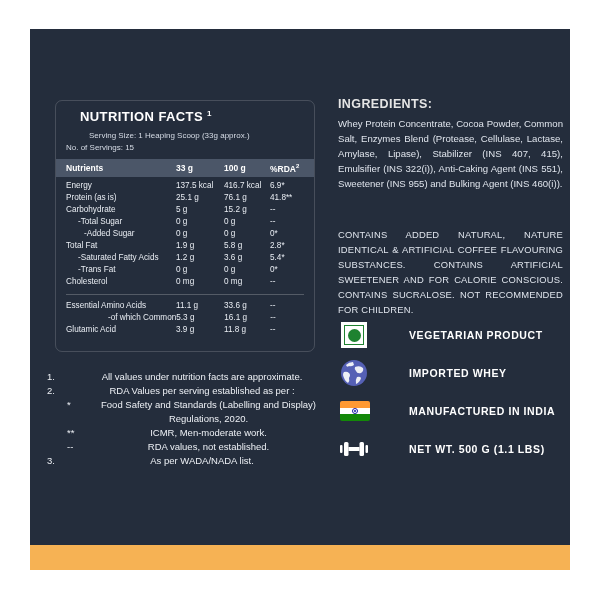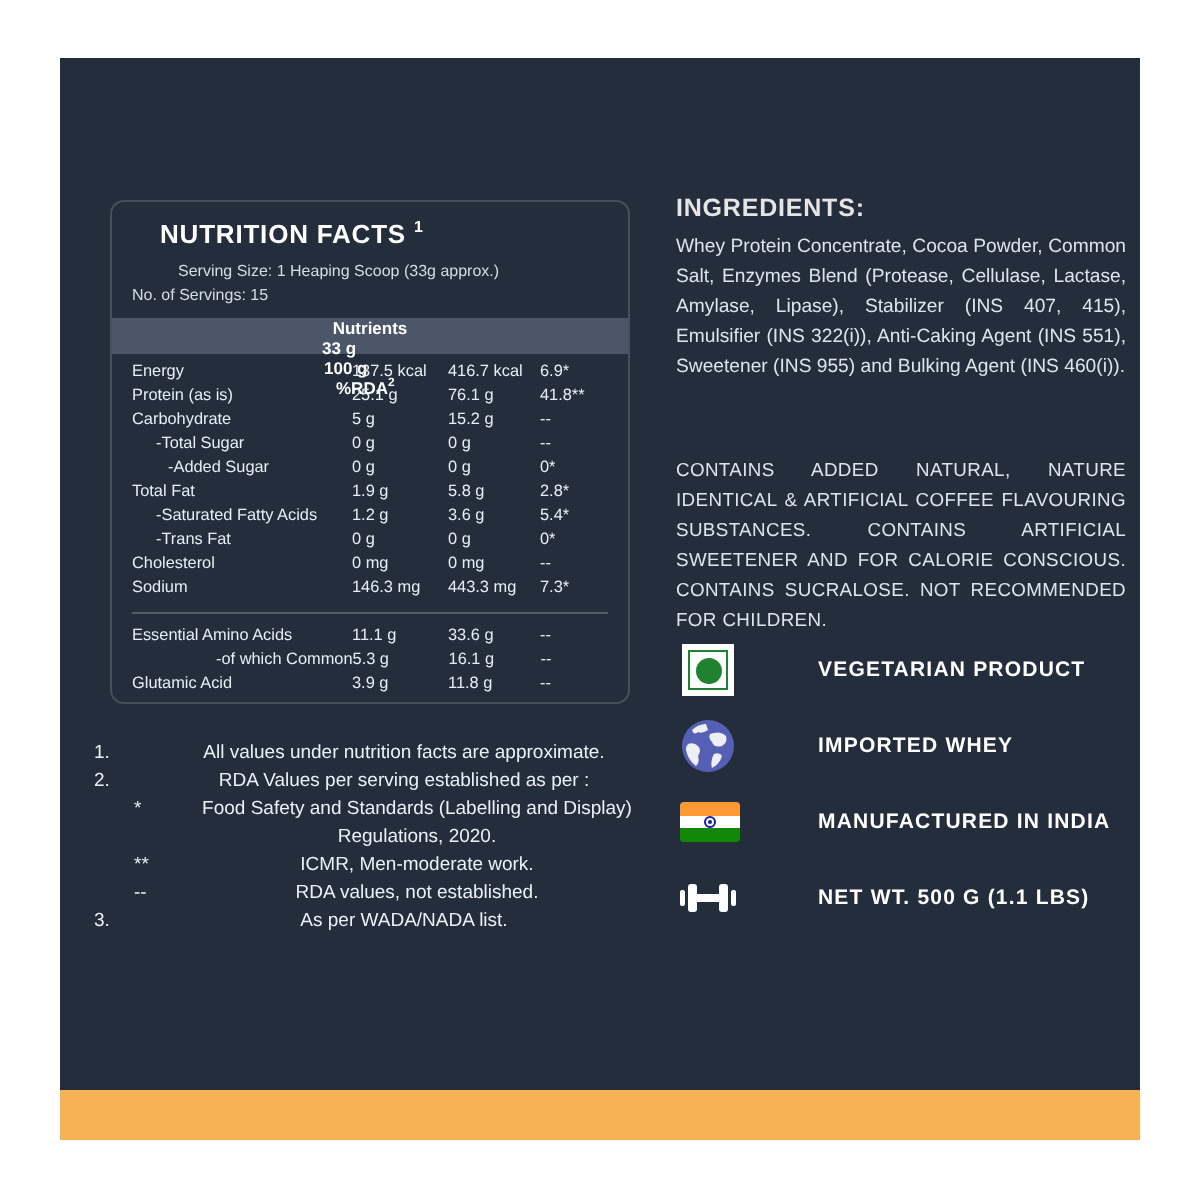--- a/index.html
+++ b/index.html
@@ -11,21 +11,21 @@
   
   .card{position:absolute;left:25px;top:71px;width:260px;height:252px;
         border:1px solid rgba(255,255,255,0.16);border-radius:7px;box-sizing:border-box;}
   .card-title{position:absolute;left:10px;top:8px;font-size:13px;font-weight:bold;
               color:#ffffff;letter-spacing:0.4px;padding-left:14px;}
   .card-title sup{font-size:8px;}
   .serv1{position:absolute;left:10px;top:30px;font-size:8px;color:#D6DCE6;margin-left:23px;}
   .serv2{position:absolute;left:10px;top:42px;font-size:8px;color:#D6DCE6;}
   .thead{position:absolute;left:0;top:58px;width:100%;height:18px;background:#4B5668;
          display:flex;align-items:center;padding:0 10px;box-sizing:border-box;
-         font-size:8.5px;font-weight:bold;color:#ffffff;flex-direction:column;}
+         font-size:8.5px;font-weight:bold;color:#ffffff;}
   .thead sup{font-size:6px;}
   .tbody{position:absolute;left:0;top:80px;width:100%;padding:0 10px;box-sizing:border-box;}
   .trow{display:flex;height:12px;align-items:flex-start;font-size:8.2px;color:#E9EDF3;}
   .tl{flex:1 1 auto;white-space:nowrap;}
   .tc{flex:0 0 auto;white-space:nowrap;}
   .c1{width:48px;}
   .c2{width:46px;}
   .c3{width:34px;}
   .ind1 .tl{padding-left:12px;}
   .ind2 .tl{padding-left:18px;}
@@ -135,26 +135,20 @@
           <span class="tc c1">0 g</span>
           <span class="tc c2">0 g</span>
           <span class="tc c3">0*</span>
         </div>
         <div class="trow">
           <span class="tl">Cholesterol</span>
           <span class="tc c1">0 mg</span>
           <span class="tc c2">0 mg</span>
           <span class="tc c3">--</span>
         </div>
-        <div class="trow">
-          <span class="tl">Sodium</span>
-          <span class="tc c1">146.3 mg</span>
-          <span class="tc c2">443.3 mg</span>
-          <span class="tc c3">7.3*</span>
-        </div>
 
         <div class="tsep"></div>
 
         <div class="trow">
           <span class="tl">Essential Amino Acids</span>
           <span class="tc c1">11.1 g</span>
           <span class="tc c2">33.6 g</span>
           <span class="tc c3">--</span>
         </div>
         <div class="trow ind3">

